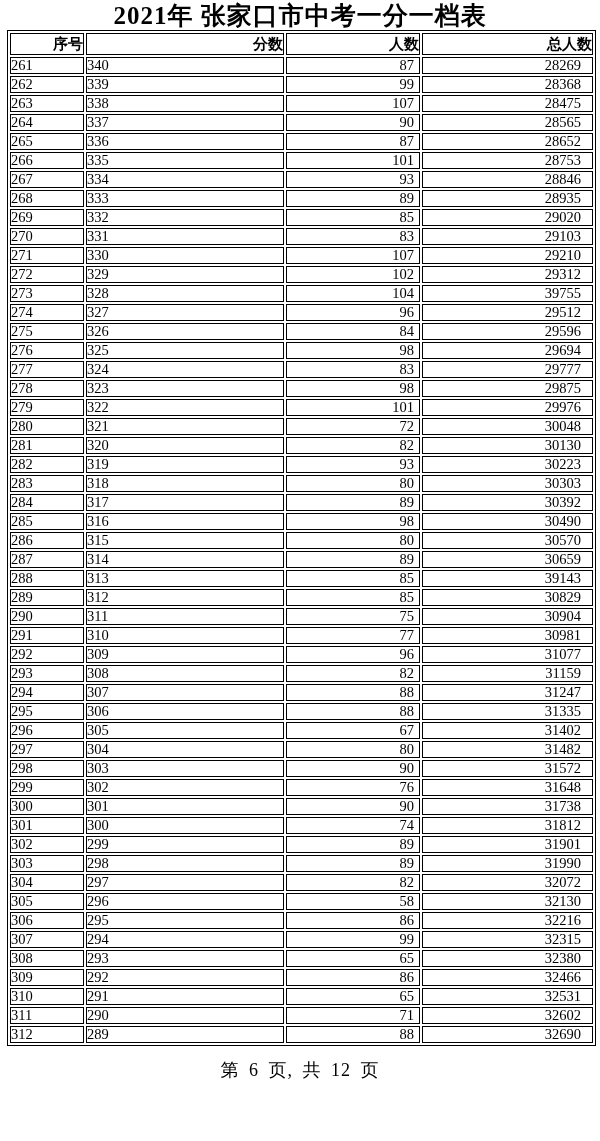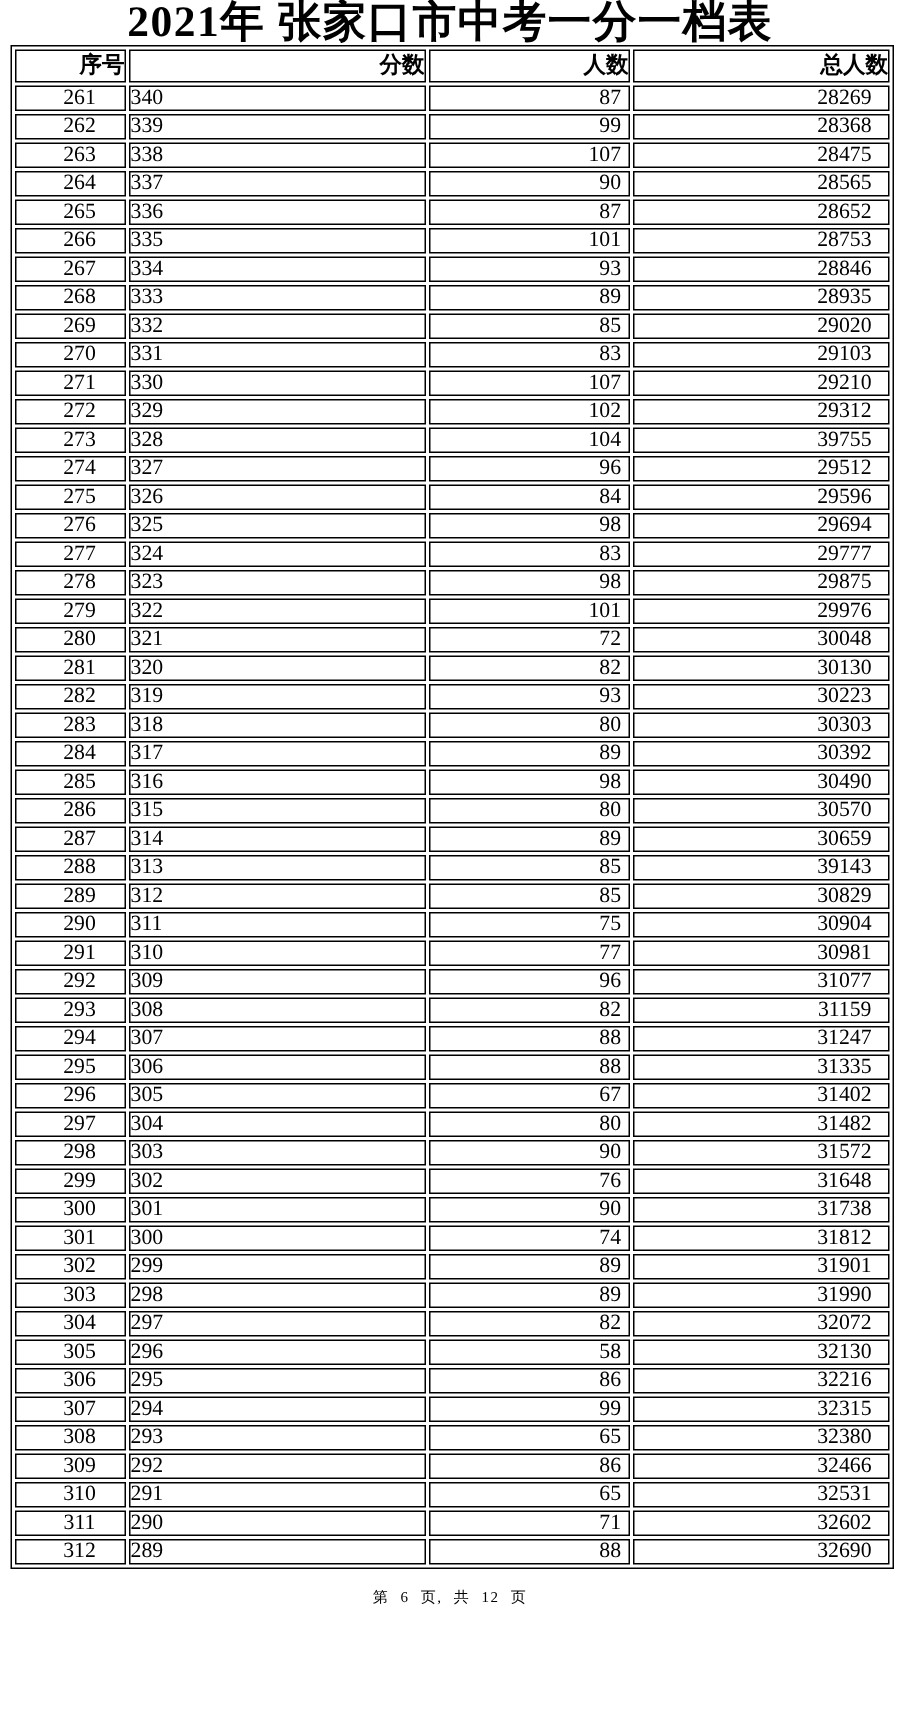--- a/index.html
+++ b/index.html
@@ -13,21 +13,21 @@
   .page {
     position: relative;
     width: 600px;
     height: 1141px;
     background: #ffffff;
     overflow: hidden;
   }
   .page-title {
     margin: 2px 0 1px 0;
     text-align: center;
-    font-size: 29px;
+    font-size: 25px;
     font-weight: bold;
     letter-spacing: 1px;
     line-height: 27px;
   }
   table.score-table {
     border-collapse: separate;
     border-spacing: 2px;
     border: 1px solid #000000;
     table-layout: fixed;
     margin-left: 7px;
@@ -51,28 +51,28 @@
     height: 16px;
     font-size: 14.5px;
     line-height: 15px;
   }
   
   col.c0 { width: 74px; }
   col.c1 { width: 198px; }
   col.c2 { width: 134px; }
   col.c3 { width: 171px; }
   
-  td.c0 { text-align: center; padding-left: 12px; }
+  td.c0 { text-align: left; }
   td.c1 { text-align: left; padding-right: 9px; }
   td.c2 { text-align: right; padding-right: 5px; }
   td.c3 { text-align: right; padding-right: 11px; }
   .page-footer {
     margin-top: 12px;
     text-align: center;
-    font-size: 10px;
+    font-size: 18px;
     letter-spacing: 1px;
     word-spacing: 4px;
   }
 </style>
 </head>
 <body>
 
 <div class="page">
 
   <h1 class="page-title">2021年 张家口市中考一分一档表</h1>

